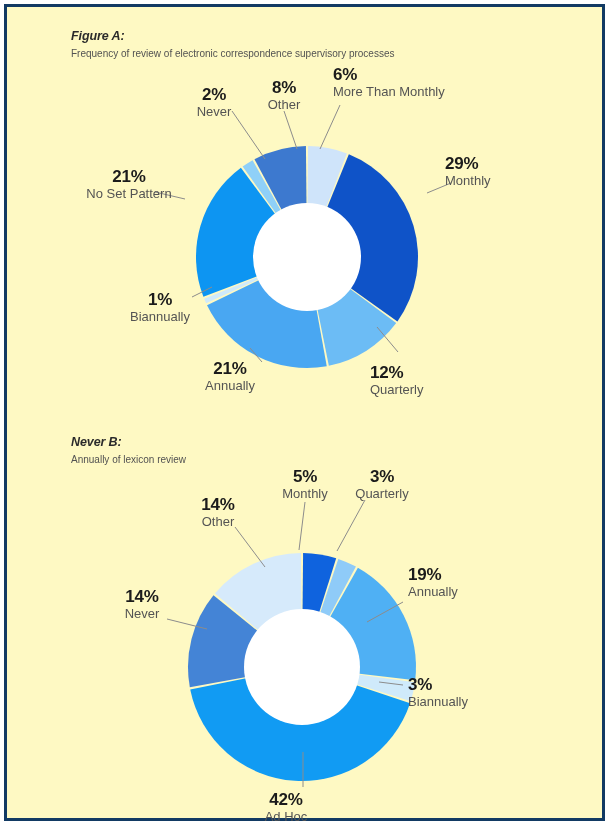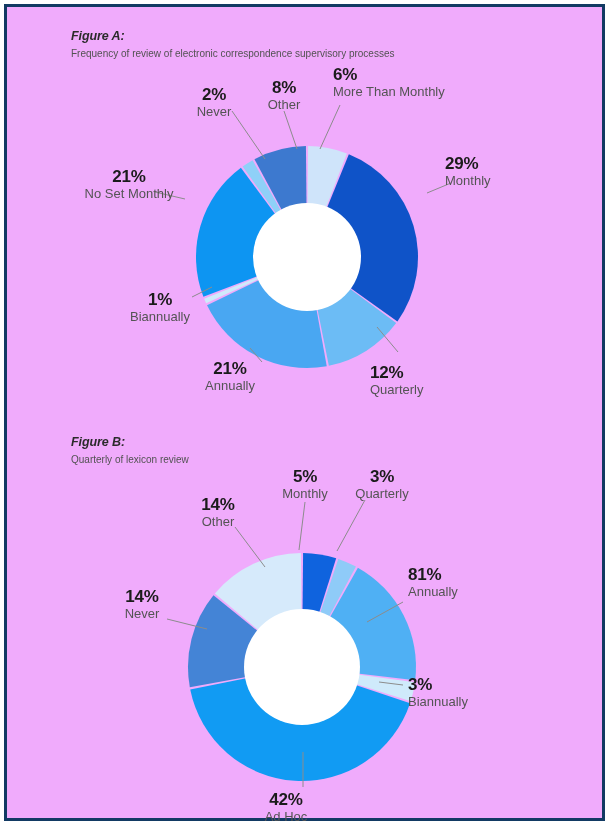--- a/index.html
+++ b/index.html
@@ -13,21 +13,21 @@
     font-family: "Liberation Sans", sans-serif;
     overflow: hidden;
   }
   .page-frame {
     position: absolute;
     left: 4px;
     top: 4px;
     width: 601px;
     height: 817px;
     border: 3px solid #123a63;
-    background: #f0abfc;
+    background: #fef9c3;
     box-sizing: border-box;
   }
   .figure-block {
     position: absolute;
   }
   #figure-a-block { left: 0; top: 0; width: 601px; height: 400px; }
   #figure-b-block { left: 0; top: 400px; width: 601px; height: 411px; }
 
   .fig-caption {
     position: absolute;
@@ -155,29 +155,29 @@
     <div class="callout align-center" style="left:178px; top:352px; width:90px;">
       <div class="pct">21%</div>
       <div class="name">Annually</div>
     </div>
     <div class="callout align-center" style="left:110px; top:283px; width:86px;">
       <div class="pct">1%</div>
       <div class="name">Biannually</div>
     </div>
     <div class="callout align-center" style="left:62px; top:160px; width:120px;">
       <div class="pct">21%</div>
-      <div class="name">No Set Monthly</div>
+      <div class="name">No Set Pattern</div>
     </div>
   </div>
 
   <div class="figure-block" id="figure-b-block">
 
     <div class="fig-caption" id="figure-b-caption">
-      <div class="fig-label">Figure B:</div>
-      <div class="fig-desc">Quarterly of lexicon review</div>
+      <div class="fig-label">Never B:</div>
+      <div class="fig-desc">Annually of lexicon review</div>
     </div>
 
     <div class="donut-wrap" id="figure-b-donut">
       <svg viewBox="0 0 248 248">
         <g>
 
           <path d="M 124 124 L 125.09 10.01 A 114 114 0 0 1 158.19 15.25 Z" fill="#0f63de"></path>
 
           <path d="M 124 124 L 160.27 15.92 A 114 114 0 0 1 177.96 23.58 Z" fill="#8fcbf8"></path>
 
@@ -211,21 +211,21 @@
     </div>
     <div class="callout align-center" style="left:330px; top:60px; width:90px;">
       <div class="pct">3%</div>
       <div class="name">Quarterly</div>
     </div>
     <div class="callout align-center" style="left:166px; top:88px; width:90px;">
       <div class="pct">14%</div>
       <div class="name">Other</div>
     </div>
     <div class="callout align-left" style="left:401px; top:158px; width:110px;">
-      <div class="pct">81%</div>
+      <div class="pct">19%</div>
       <div class="name">Annually</div>
     </div>
     <div class="callout align-center" style="left:92px; top:180px; width:86px;">
       <div class="pct">14%</div>
       <div class="name">Never</div>
     </div>
     <div class="callout align-left" style="left:401px; top:268px; width:110px;">
       <div class="pct">3%</div>
       <div class="name">Biannually</div>
     </div>

